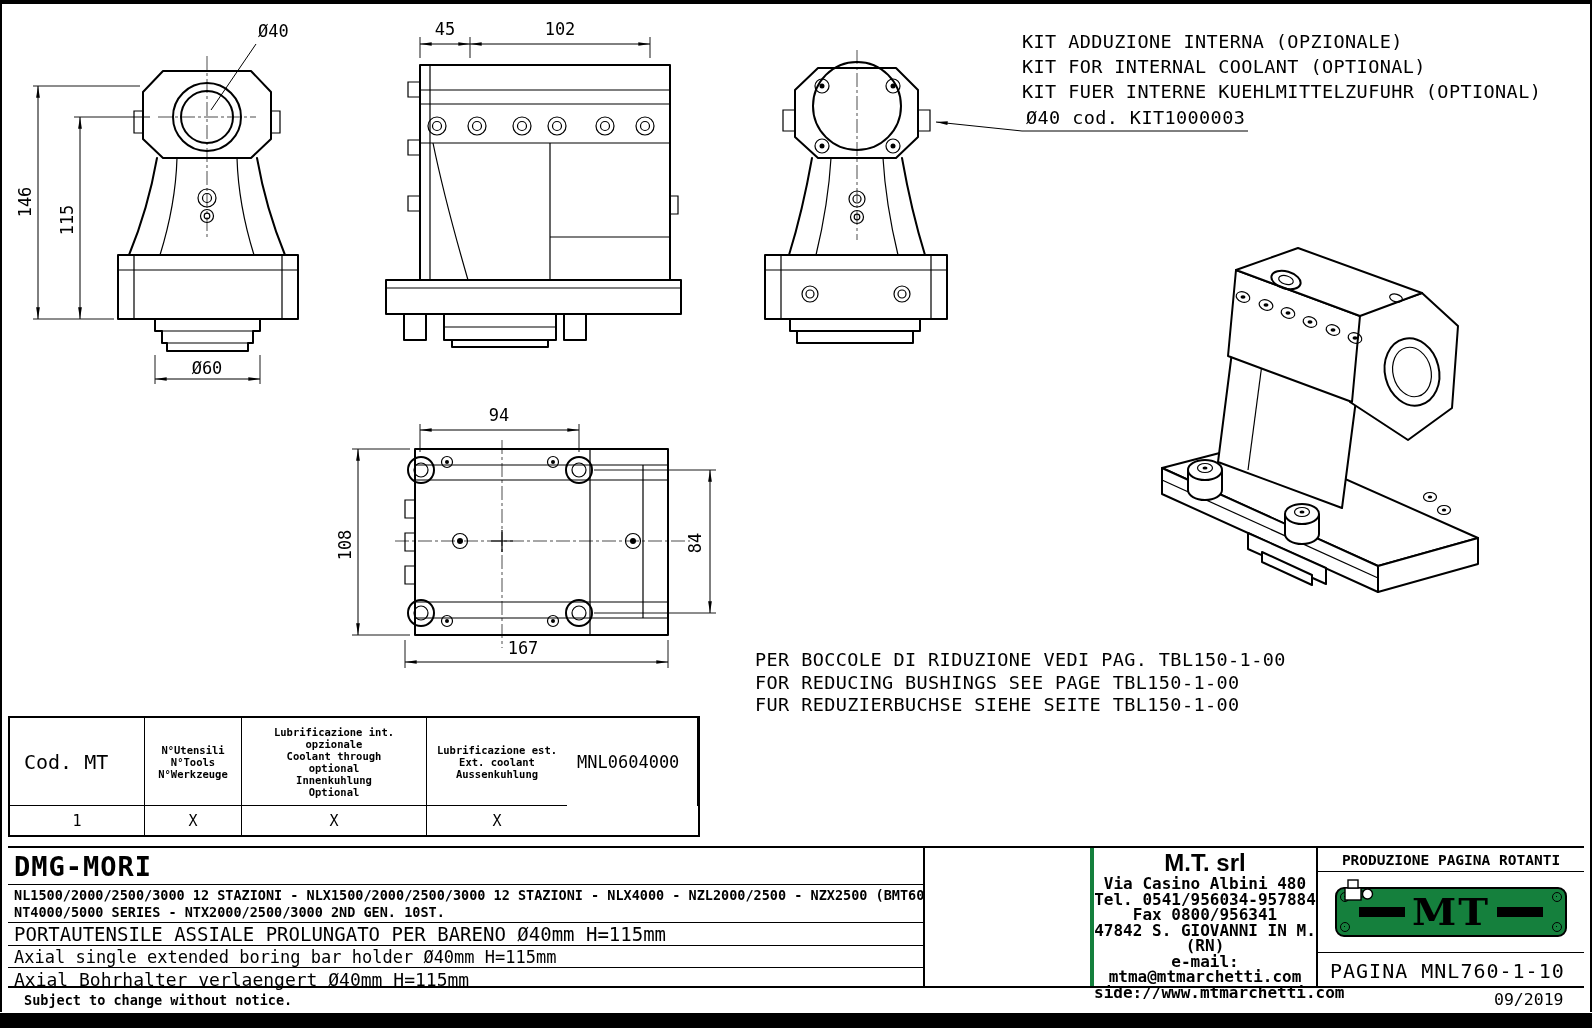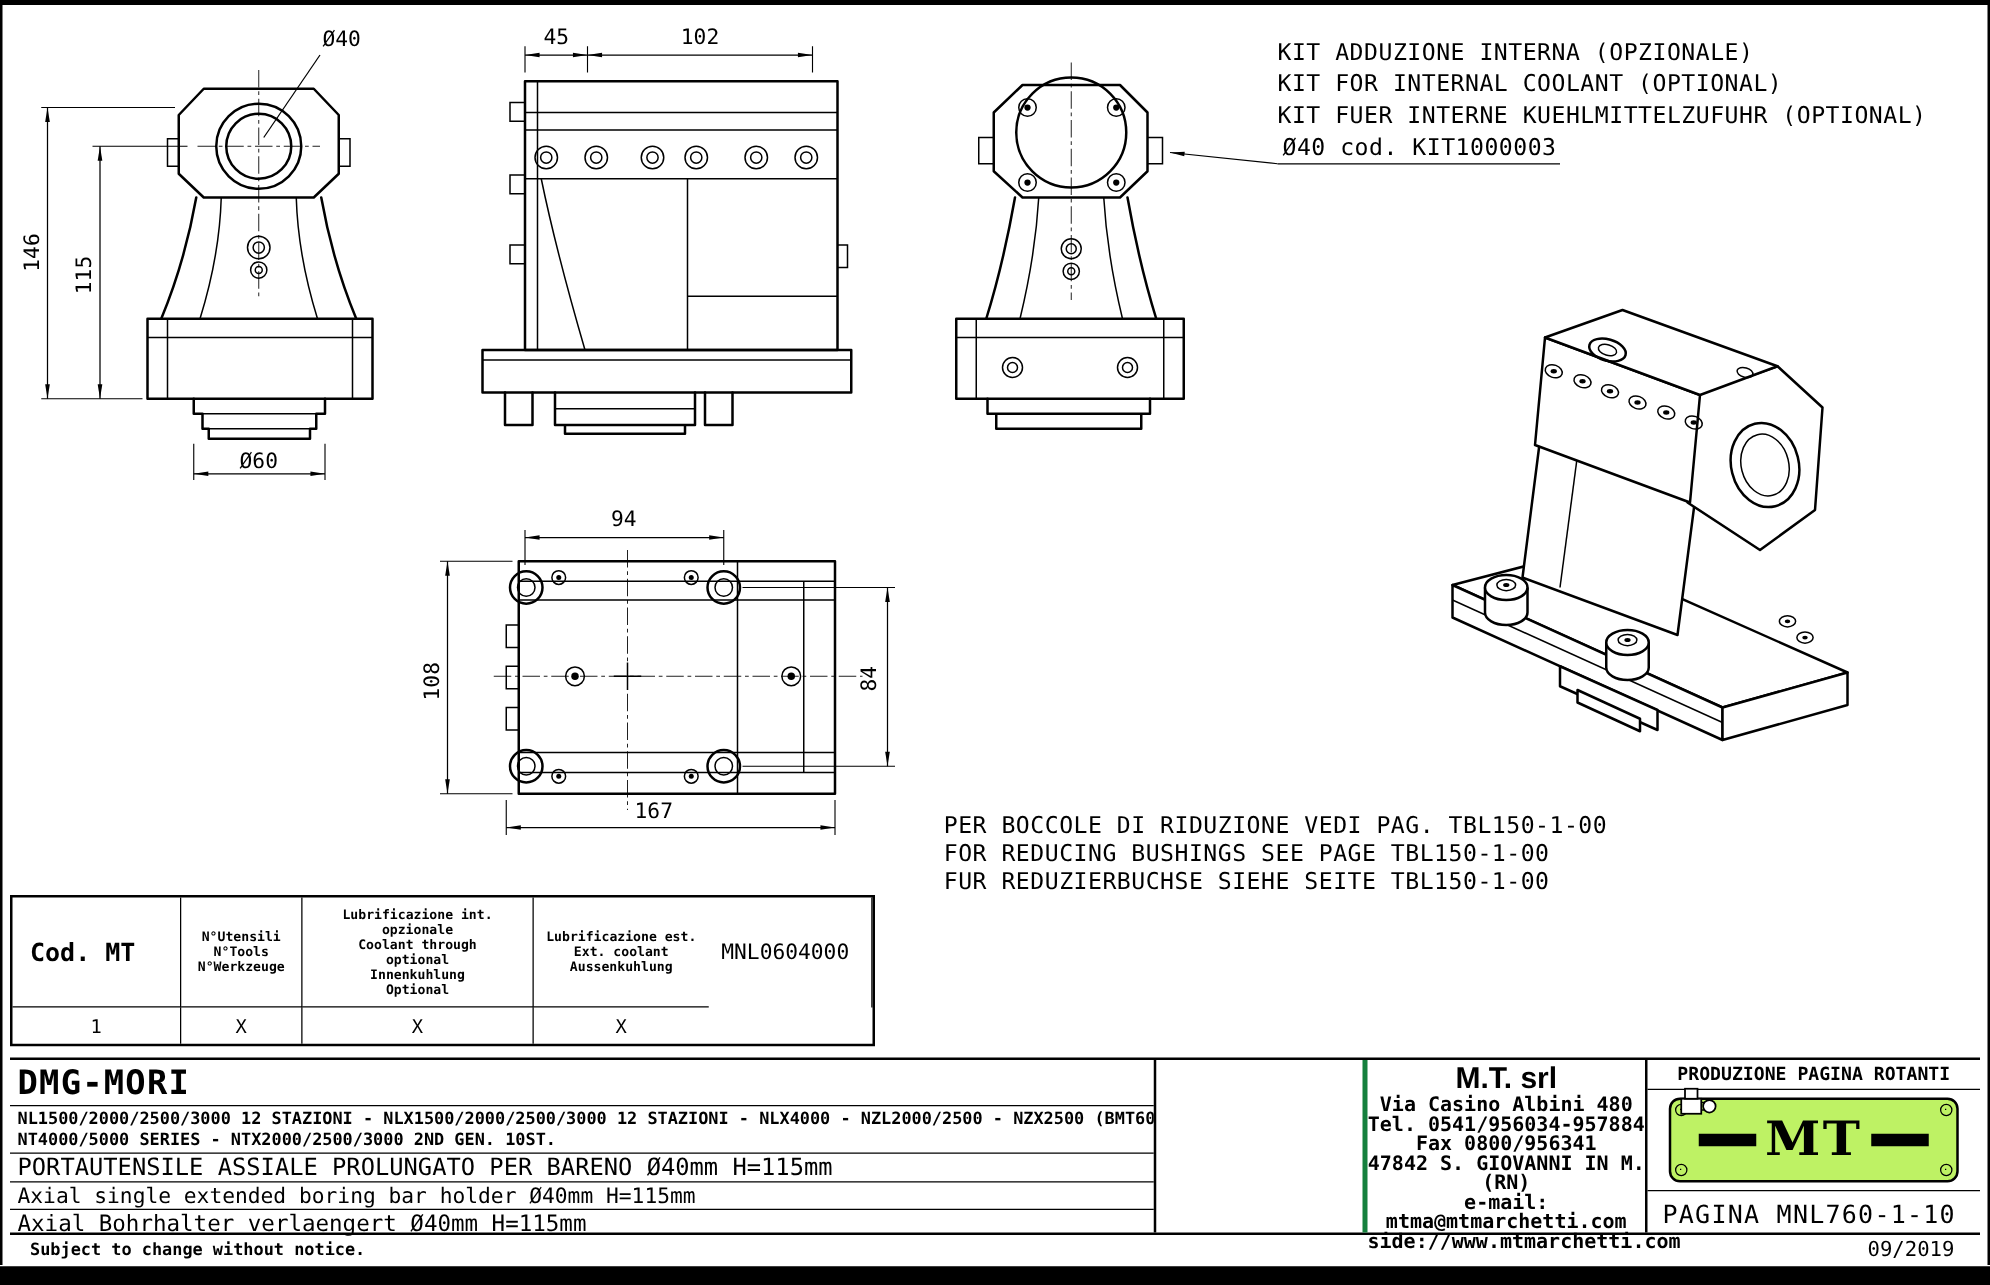--- a/index.html
+++ b/index.html
@@ -31,21 +31,21 @@
     border:2px solid #000;
     display:grid; grid-template-columns:135px 97px 185px 140px 131px;
     grid-template-rows:88px 29px;
   }
   .spec-table .cell {
     border-right:1.5px solid #000;
     display:flex; align-items:center; justify-content:center;
     text-align:center; white-space:pre-line; overflow:hidden;
   }
   .spec-table .hdr { border-bottom:1.5px solid #000; font-size:10.5px; font-weight:bold; line-height:12px; }
-  .spec-table .cod-hdr { font-size:20px; font-weight:bold; justify-content:flex-start; padding-left:14px; }
+  .spec-table .cod-hdr { font-size:20px; font-weight:normal; justify-content:flex-start; padding-left:14px; }
   .spec-table .last { border-right:none; }
   .spec-table .dat { font-size:15px; }
   .spec-table .cod-dat { font-size:17px; justify-content:flex-start; padding-left:10px; }
 
   
   .titleblock {
     position:absolute; left:8px; top:846px; width:1576px; height:142px;
     border-top:2.5px solid #000; border-bottom:2px solid #000;
   }
   .tb-left { position:absolute; left:0; top:0; width:917px; height:100%; border-right:2px solid #000; }
@@ -63,22 +63,22 @@
   }
   .tb-company-name { font-family:"Liberation Sans",sans-serif; font-size:24px; font-weight:bold; line-height:27px; }
   .tb-company-line { font-size:16px; font-weight:bold; line-height:15.5px; }
 
   .tb-right { position:absolute; left:1310px; top:0; width:266px; height:100%; }
   .tb-prod { height:24px; border-bottom:1.5px solid #000; display:flex; align-items:center; justify-content:center; font-size:14.5px; font-weight:bold; }
   .tb-logo-row { height:81px; border-bottom:1.5px solid #000; display:flex; align-items:center; justify-content:center; }
   .tb-page { height:35px; display:flex; align-items:center; padding-left:12px; font-size:20px; letter-spacing:1px; }
 
   .mt-logo {
-    position:relative; width:232px; height:68px; border:2.5px solid #000; border-radius:9px;
-    display:flex; align-items:center; justify-content:center; gap:7px; background:#bef264;
+    position:relative; width:232px; height:50px; border:2.5px solid #000; border-radius:9px;
+    display:flex; align-items:center; justify-content:center; gap:7px; background:#15803d;
   }
   .screw { position:absolute; width:10px; height:10px; border:1.5px solid #000; border-radius:50%; }
   .screw::after { content:""; position:absolute; left:3px; top:3px; width:1px; height:1px; background:#000; }
   .s1{left:3px;top:3px} .s2{right:3px;top:3px} .s3{left:3px;bottom:3px} .s4{right:3px;bottom:3px}
   .logo-line { height:10px; width:46px; background:#000; }
   .logo-mt { font-family:"DejaVu Serif",serif; font-weight:bold; font-size:40px; line-height:1; letter-spacing:2px; transform:scaleY(0.95); }
   .logo-machine { position:absolute; left:6px; top:-12px; }
 
   .footer-note { position:absolute; left:24px;  top:992px; font-size:13.5px;font-weight:bold; }
   .footer-date { position:absolute; left:1494px; top:990px; font-size:16.5px; }

